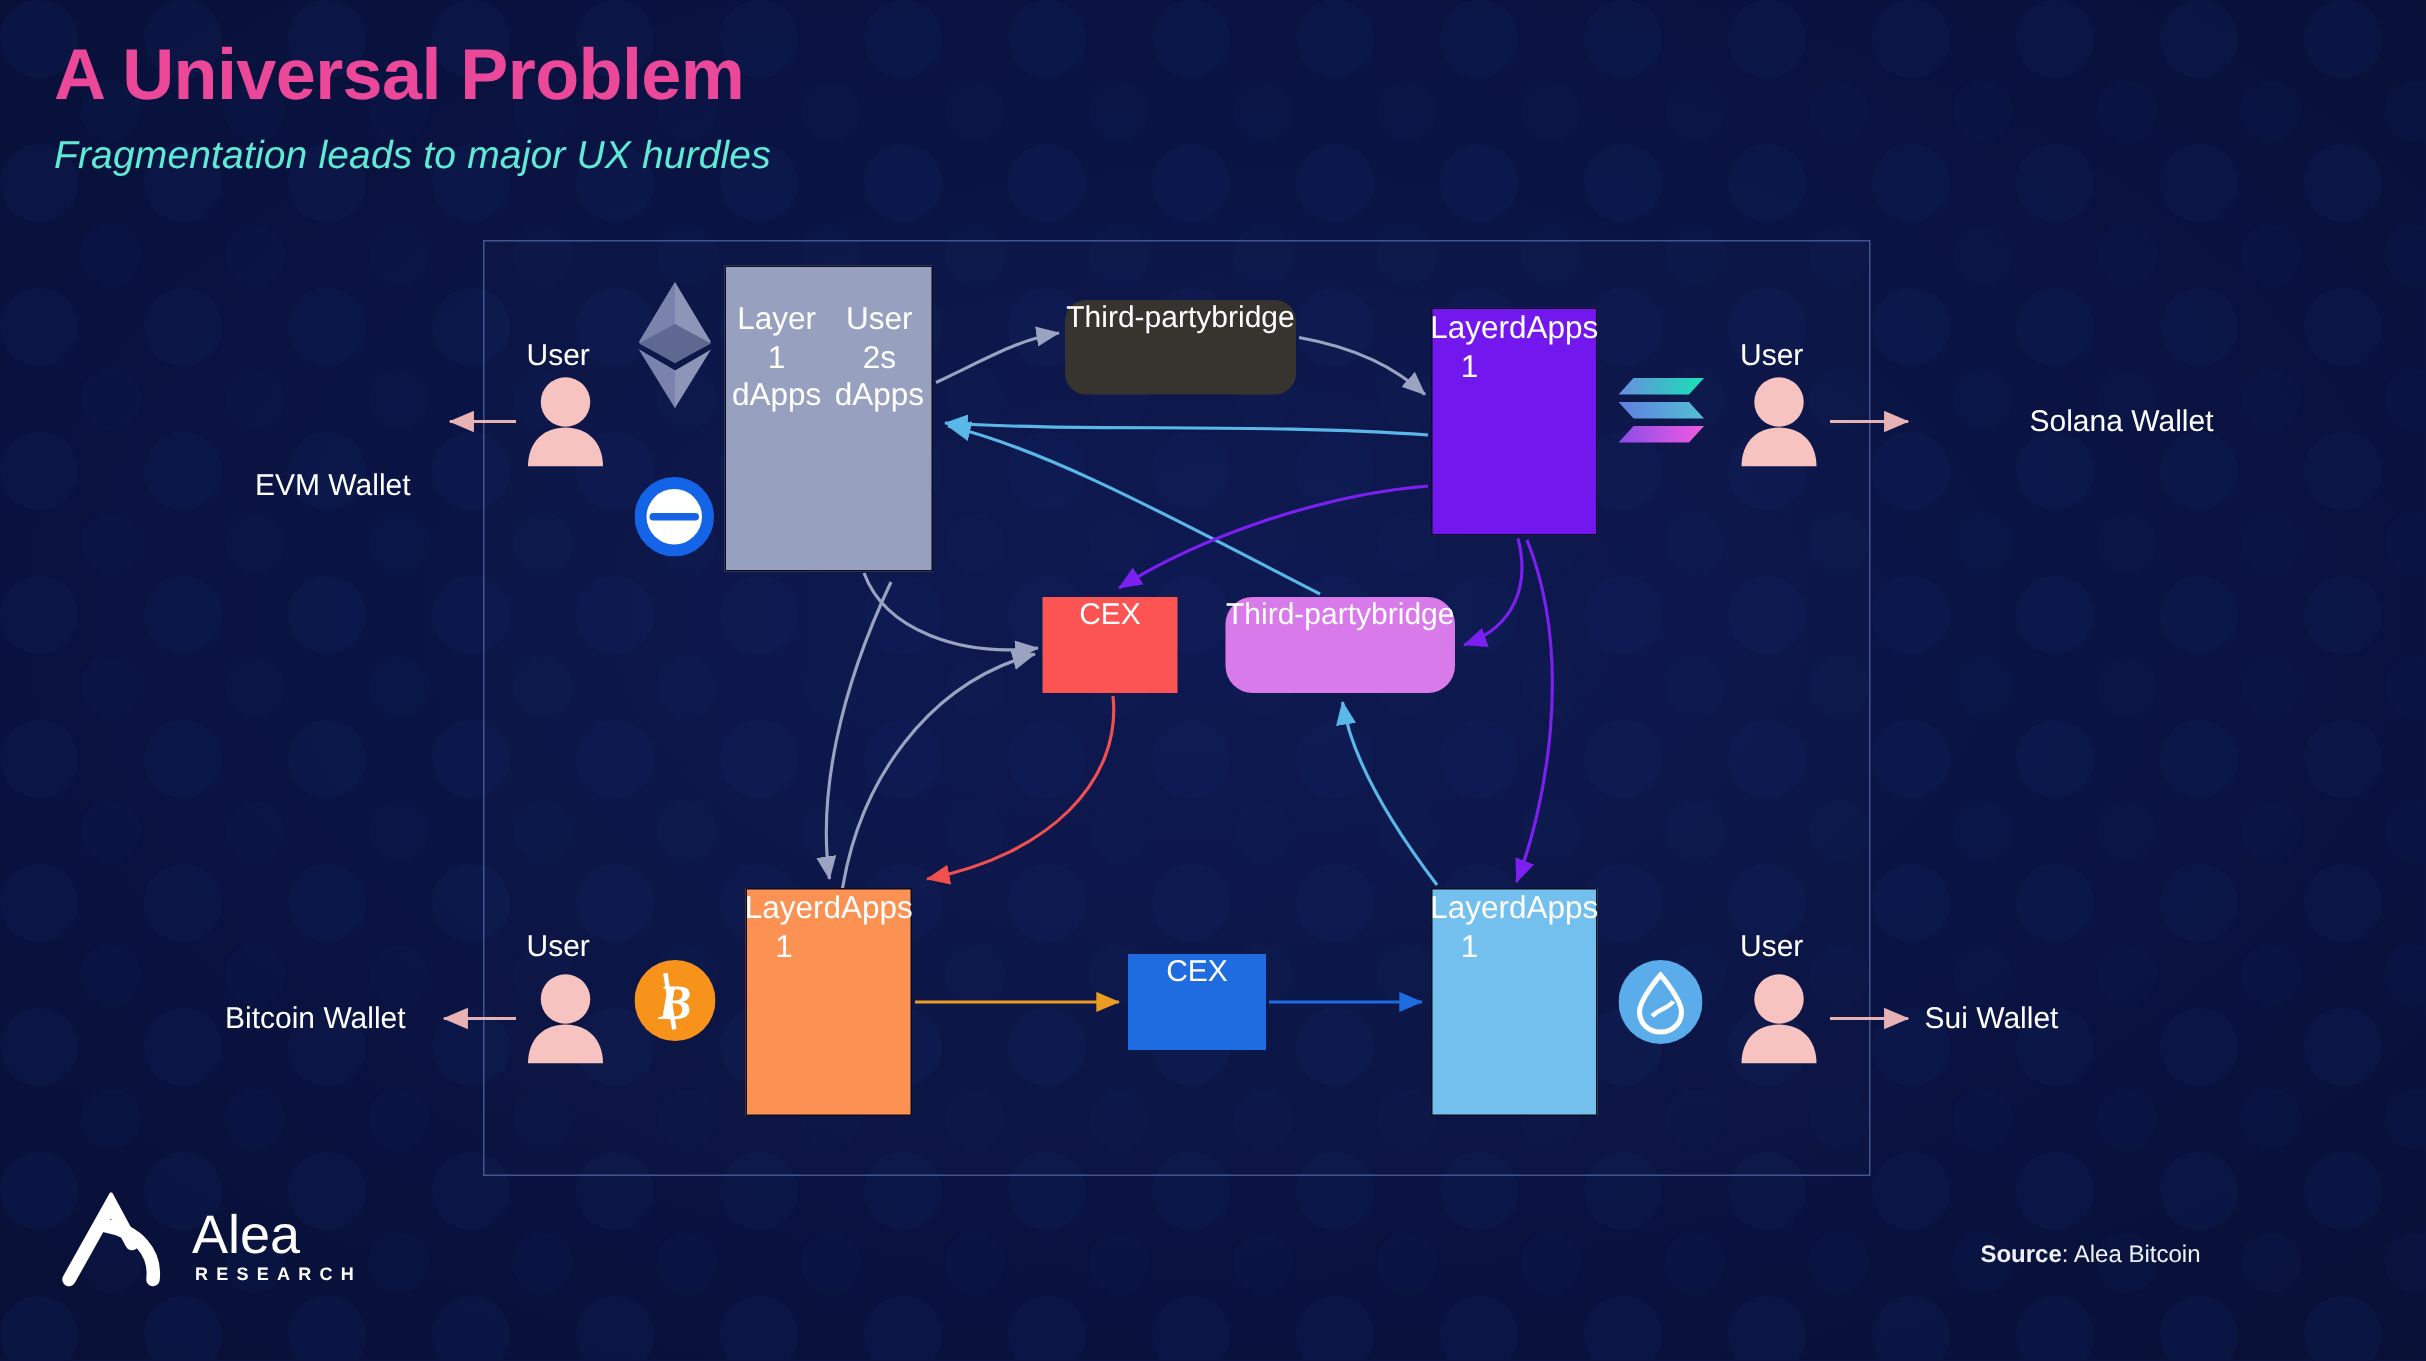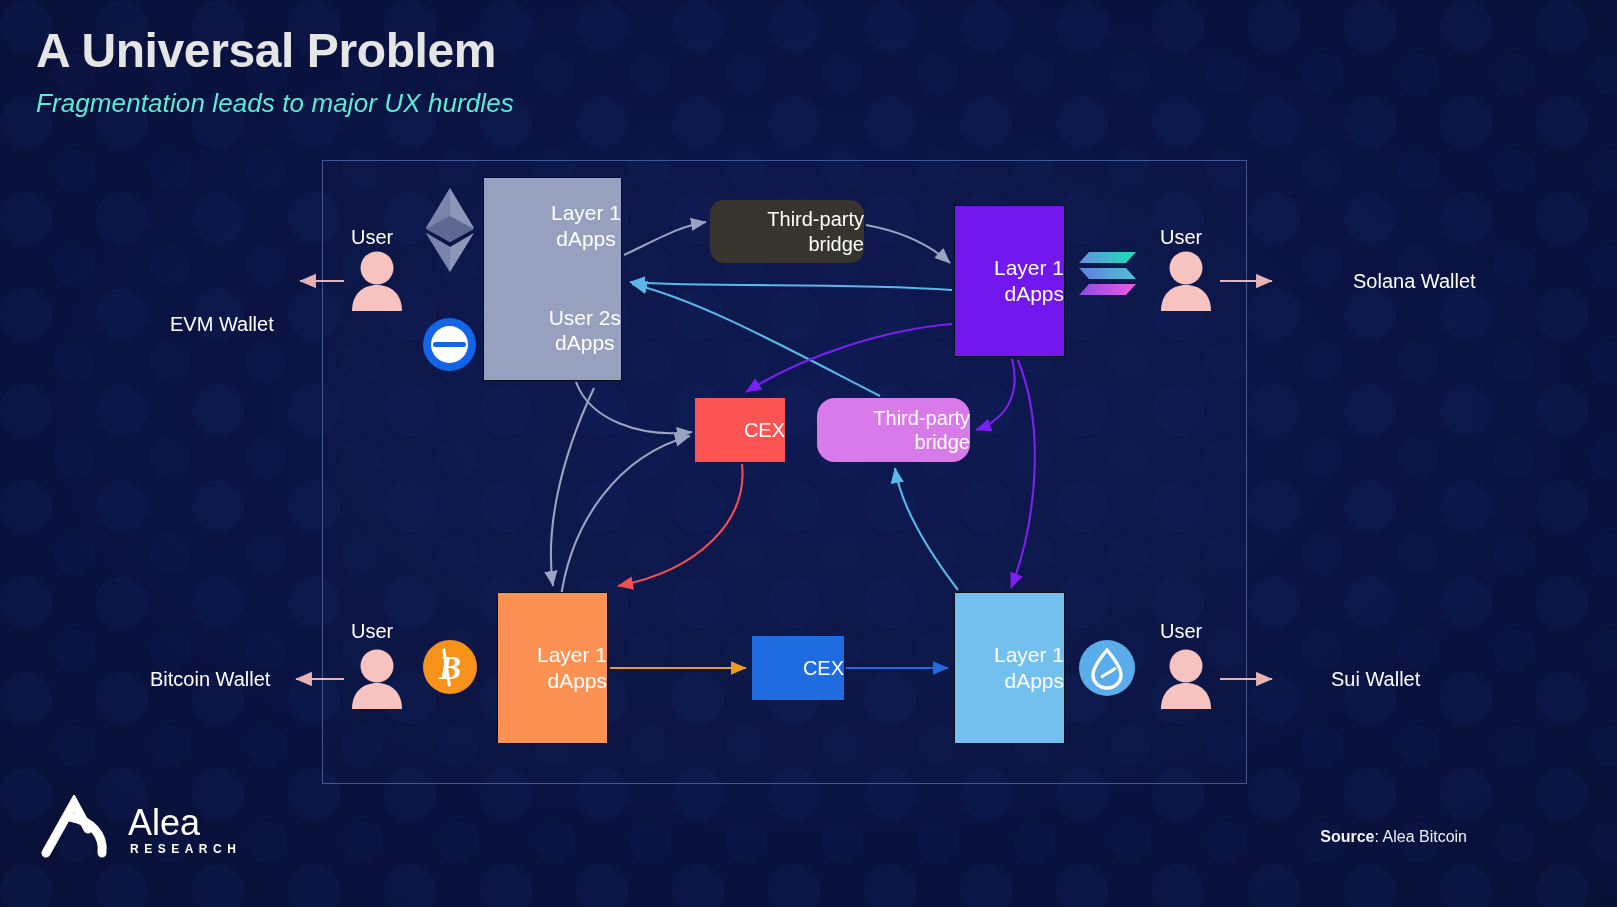--- a/index.html
+++ b/index.html
@@ -10,41 +10,41 @@
     position:relative;
     color:#fff;
   }
   #bgdots { position:absolute; inset:0; z-index:0; }
   #frameroot { position:absolute; inset:0; z-index:2; }
   .lay { position:absolute; }
 
   
   #title {
     left:36px; top:23px;
-    font-size:48px; font-weight:bold; color:#e5e5e5;
+    font-size:48px; font-weight:bold; color:#ec4899;
     letter-spacing:-0.4px;
   }
   #subtitle {
     left:36px; top:88px;
     font-size:26px; font-style:italic; color:#5eead4;
     letter-spacing:0.1px;
   }
 
   
   #panel {
     left:322px; top:160px; width:925px; height:624px;
     border:1.5px solid #41568f;
     background:rgba(255,255,255,0.012);
   }
 
   
   .node {
     position:absolute;
-    display:flex; flex-direction:column;
-    align-items:flex-end; justify-content:center;
+    display:flex; 
+    align-items:flex-start; justify-content:center;
     text-align:center; color:#fff;
     line-height:1.22;
     z-index:6;
   }
   .node .ln { display:block; }
 
   .nd-eth {
     left:483px; top:177px; width:139px; height:204px;
     background:#98a0bf; border:1.5px solid #0a0d1c;
     font-size:21px; justify-content:space-between;
@@ -297,21 +297,21 @@
   <circle cx="27" cy="17" r="16.5" fill="#f7c3c0"></circle>
   <path d="M2,60 C2,43 13,34 27,34 C41,34 52,43 52,60 Z" fill="#f7c3c0"></path>
 </svg>
 <div class="lay walletlabel" style="left:150px; top:668px;">Bitcoin Wallet</div>
 
 <div class="lay userlabel" style="left:1160px; top:620px;">User</div>
 <svg class="svgicon" style="left:1159px; top:649px;" width="54" height="60" viewBox="0 0 54 60">
   <circle cx="27" cy="17" r="16.5" fill="#f7c3c0"></circle>
   <path d="M2,60 C2,43 13,34 27,34 C41,34 52,43 52,60 Z" fill="#f7c3c0"></path>
 </svg>
-<div class="lay walletlabel" style="left:1283px; top:668px;margin-left:48px;">Sui Wallet</div>
+<div class="lay walletlabel" style="left:1283px; top:668px;">Sui Wallet</div>
 
 <div class="lay" id="logo">
   <svg width="210" height="64" viewBox="0 0 210 64">
     <path d="M6,58 L34,8 L48,34" stroke="#ffffff" stroke-width="9" fill="none" stroke-linecap="round"></path>
     <path d="M30,22 C52,26 64,40 62,58" stroke="#ffffff" stroke-width="9" fill="none" stroke-linecap="round"></path>
     <text x="88" y="40" font-family="Liberation Sans, sans-serif" font-size="36" font-weight="normal" fill="#ffffff">Alea</text>
     <text x="90" y="58" font-family="Liberation Sans, sans-serif" font-size="12" letter-spacing="5.5" font-weight="bold" fill="#ffffff">RESEARCH</text>
   </svg>
 </div>
 

